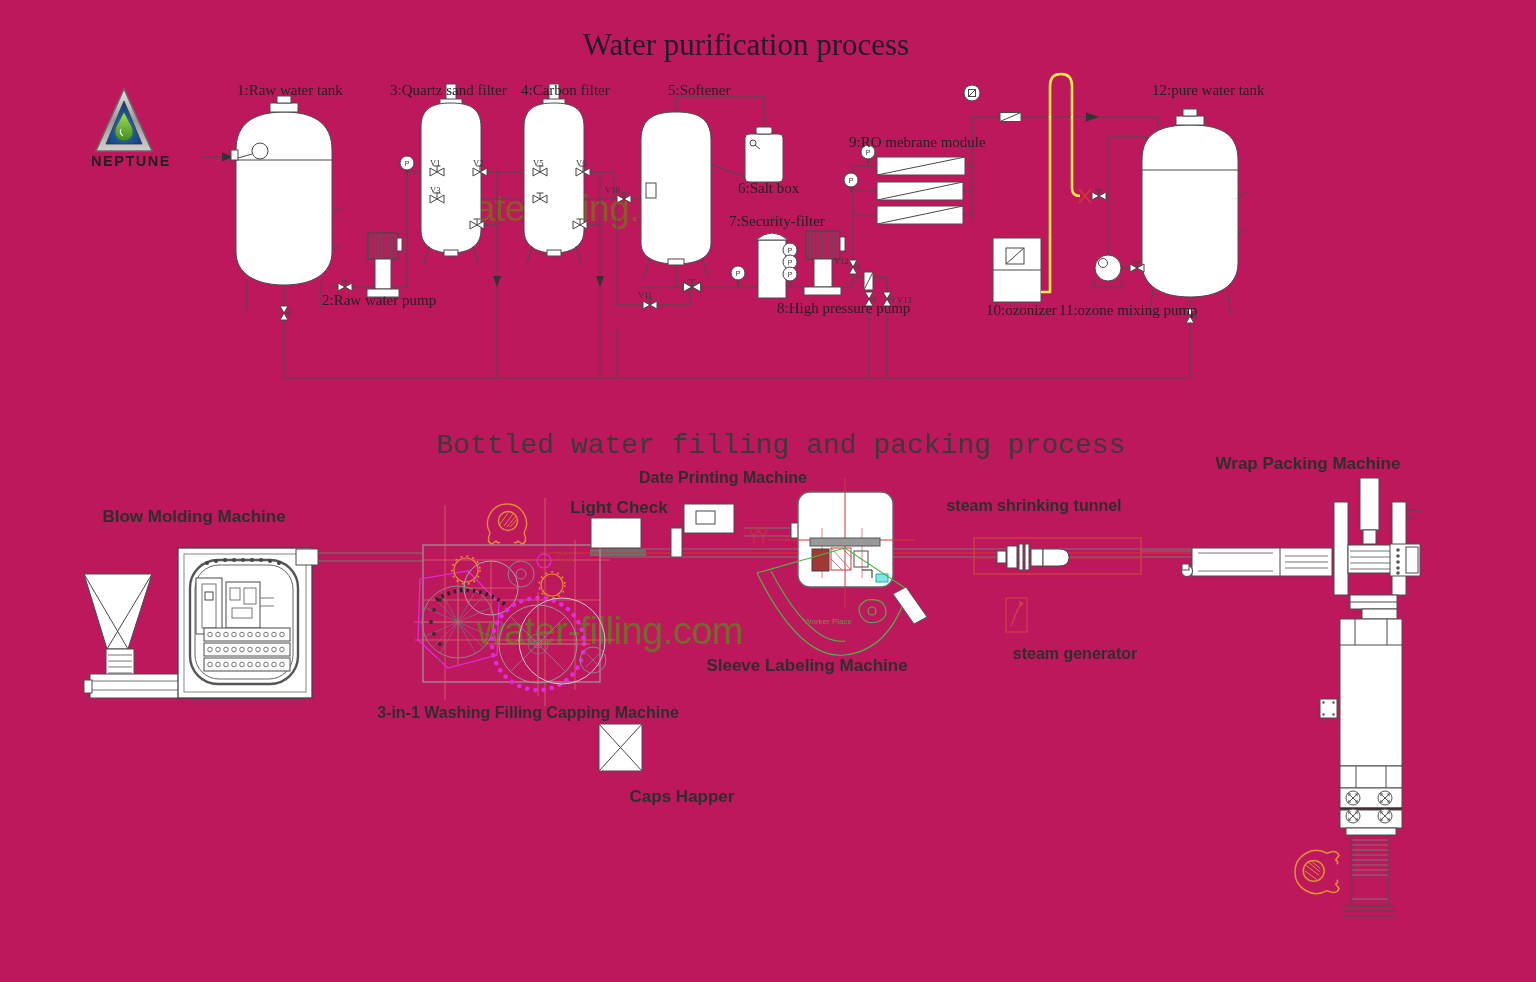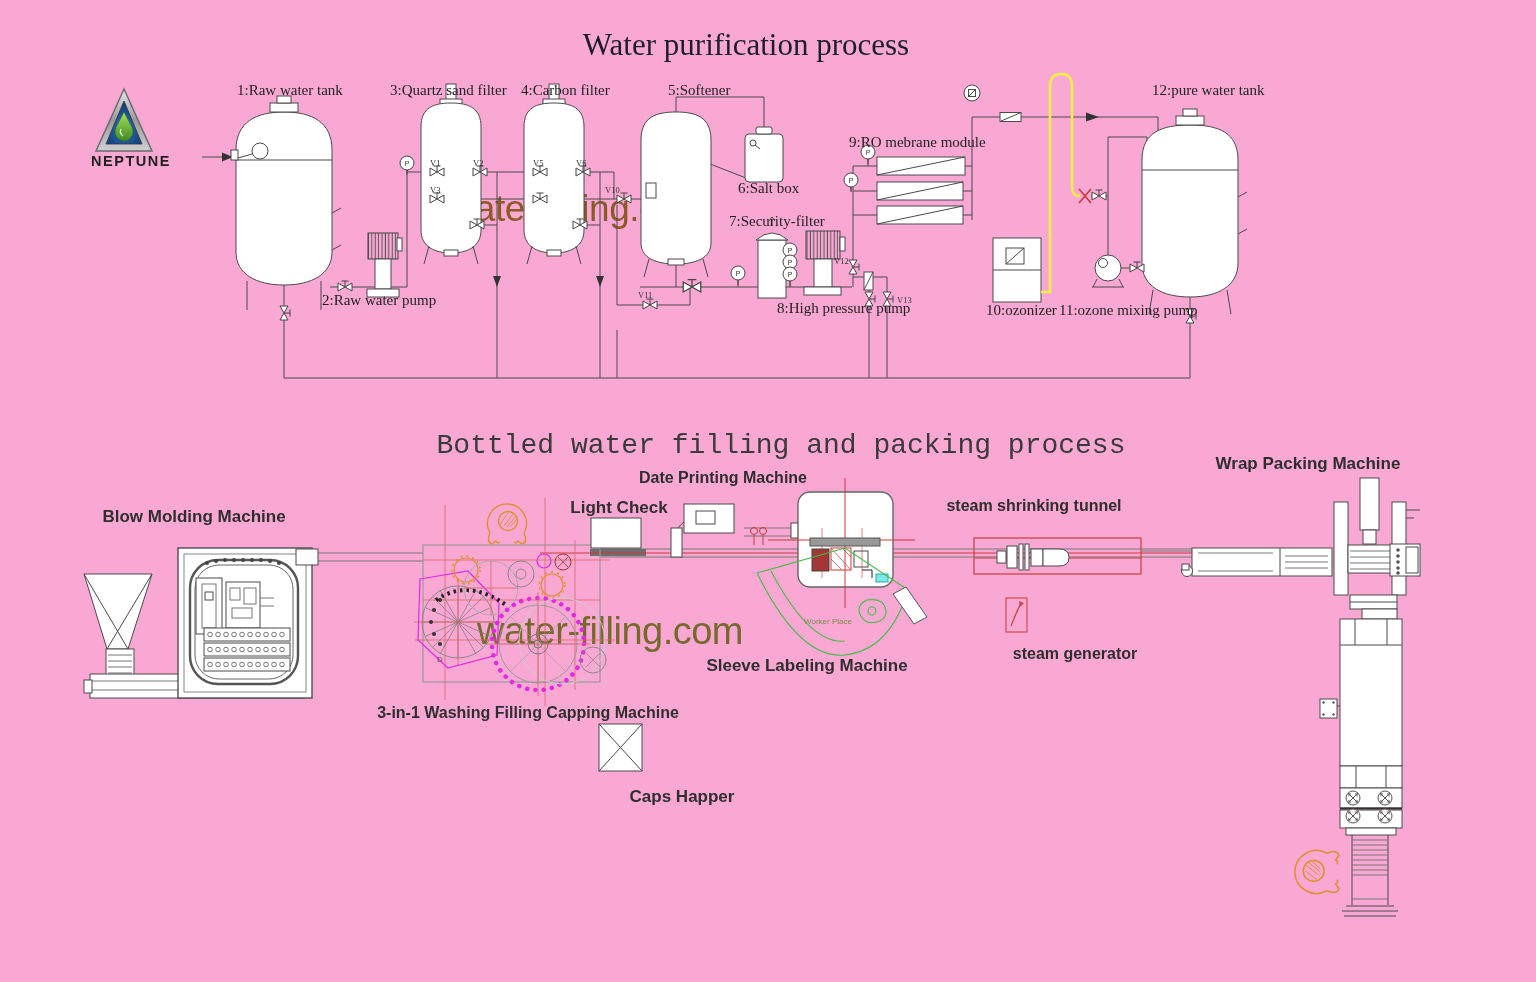--- a/index.html
+++ b/index.html
@@ -1,16 +1,16 @@
 <!DOCTYPE html>
 <html><head>
 <meta charset="utf-8">
 <style>
   html,body{margin:0;padding:0;background:#ffffff;}
-  .stage{position:relative;width:1536px;height:982px;background:#f9a8d4;overflow:hidden;}
+  .stage{position:relative;width:1536px;height:982px;background:#be185d;overflow:hidden;}
   svg{position:absolute;left:0;top:0;}
   text{font-family:"Liberation Serif",serif;}
   .t-title{font-size:31px;fill:#1d1d28;}
   .t-title2{font-family:"Liberation Mono",monospace;font-size:28px;fill:#3a3a3a;letter-spacing:0px;}
   .lbl{font-size:15px;fill:#222;}
   .vlbl{font-size:8.5px;fill:#333;}
   .glbl{font-size:7px;fill:#333;font-family:"Liberation Sans",sans-serif;}
   .blbl{font-family:"Liberation Sans",sans-serif;font-weight:bold;font-size:17px;fill:#2e2e2e;}
   .blbl-s{font-family:"Liberation Sans",sans-serif;font-weight:bold;font-size:16px;fill:#2e2e2e;}
   .wm1{font-family:"Liberation Sans",sans-serif;font-size:37px;fill:#8a5a28;letter-spacing:-0.5px;}

